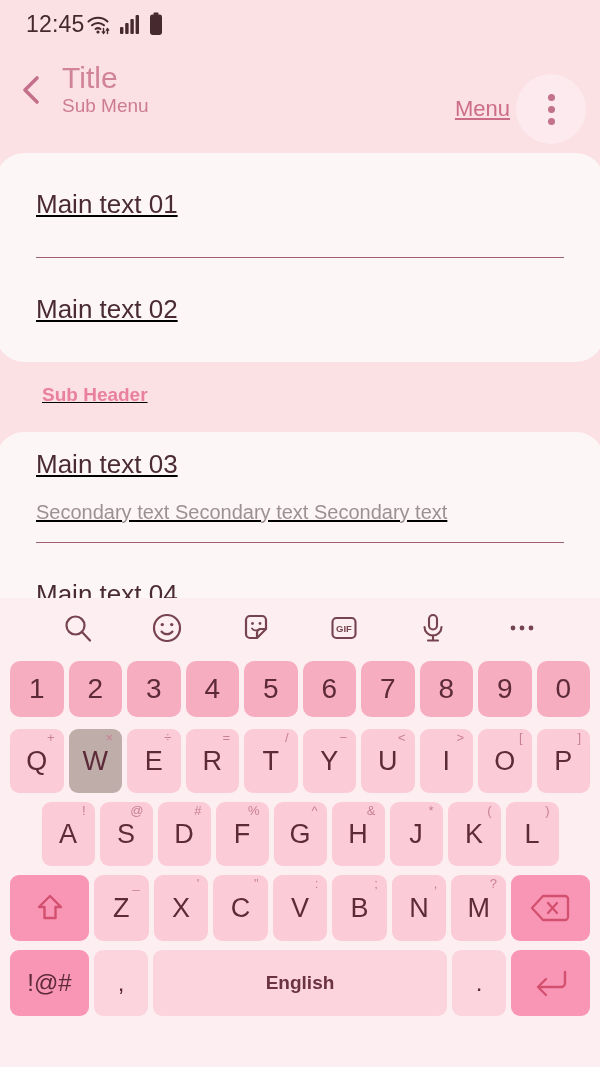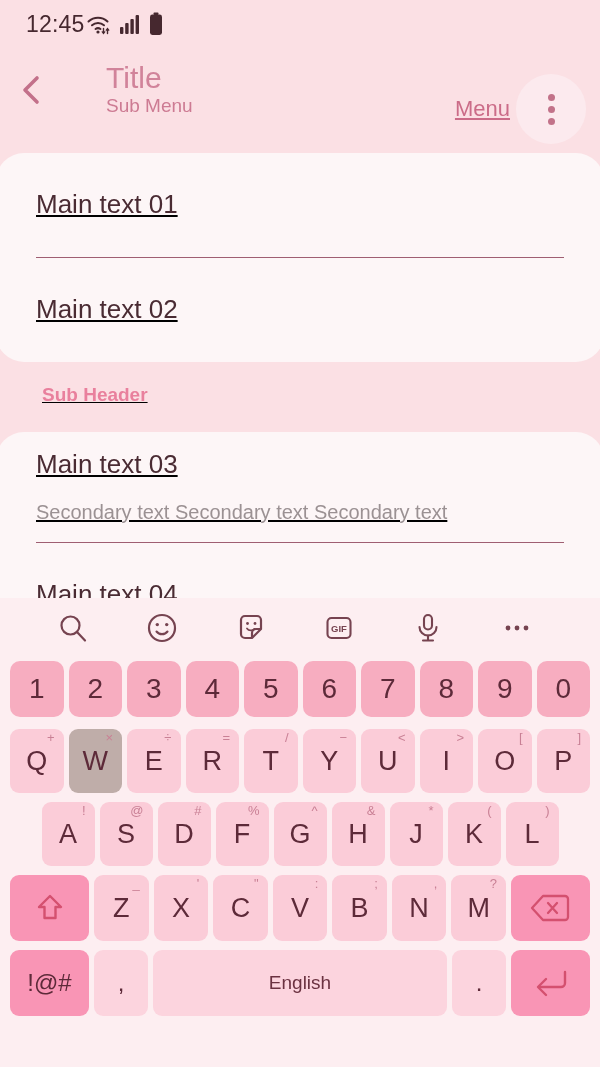--- a/index.html
+++ b/index.html
@@ -38,21 +38,20 @@
   .status-icons svg { display: block; }
 
   
   .app-bar {
     height: 105px;
     display: flex;
     align-items: flex-start;
     padding: 8px 14px 0 0;
     background: #fbe0e4;
     position: relative;
-    gap: 44px;
   }
   .back-btn {
     width: 62px;
     height: 72px;
     display: flex;
     align-items: center;
     justify-content: center;
     flex: none;
   }
   .titles {
@@ -166,21 +165,21 @@
     display: flex;
     align-items: center;
     justify-content: space-around;
     padding: 0 28px;
   }
   .kb-toolbar .tb-item {
     width: 44px;
     height: 44px;
     display: flex;
     align-items: center;
-    justify-content: flex-start;
+    justify-content: center;
   }
   .kb-toolbar svg { display: block; }
 
   .kb-rows { flex: 1; display: flex; flex-direction: column; }
 
   .kb-row {
     display: flex;
     align-items: center;
     justify-content: center;
     gap: 5px;
@@ -210,21 +209,21 @@
   .key.pressed { background: #bfada9; }
   .key .sup {
     position: absolute;
     top: 2px;
     right: 9px;
     font-size: 13px;
     color: #c98095;
     line-height: 1;
   }
   .key.accent { background: #f995b5; }
-  .key.wide-space { flex: 5.4 1 0; background: #fcd4de; font-size: 19px; color: #6b3241; }
+  .key.wide-space { flex: 5.4 1 0; background: #fcd4de; font-size: 19px; color: #6b3241; font-weight: bold; }
   .key.shift { flex: 1.45 1 0; }
   .key.backspace { flex: 1.45 1 0; }
   .key.symbols { flex: 1.45 1 0; font-size: 24px; }
   .key.enter { flex: 1.45 1 0; }
   .key.comma, .key.period { flex: 1 1 0; background: #fcd4de; font-size: 24px; }
   .key.letter-row-pad { flex: 0.5 1 0; visibility: hidden; }
   .key svg { display: block; }
 </style>
 </head>
 <body>

